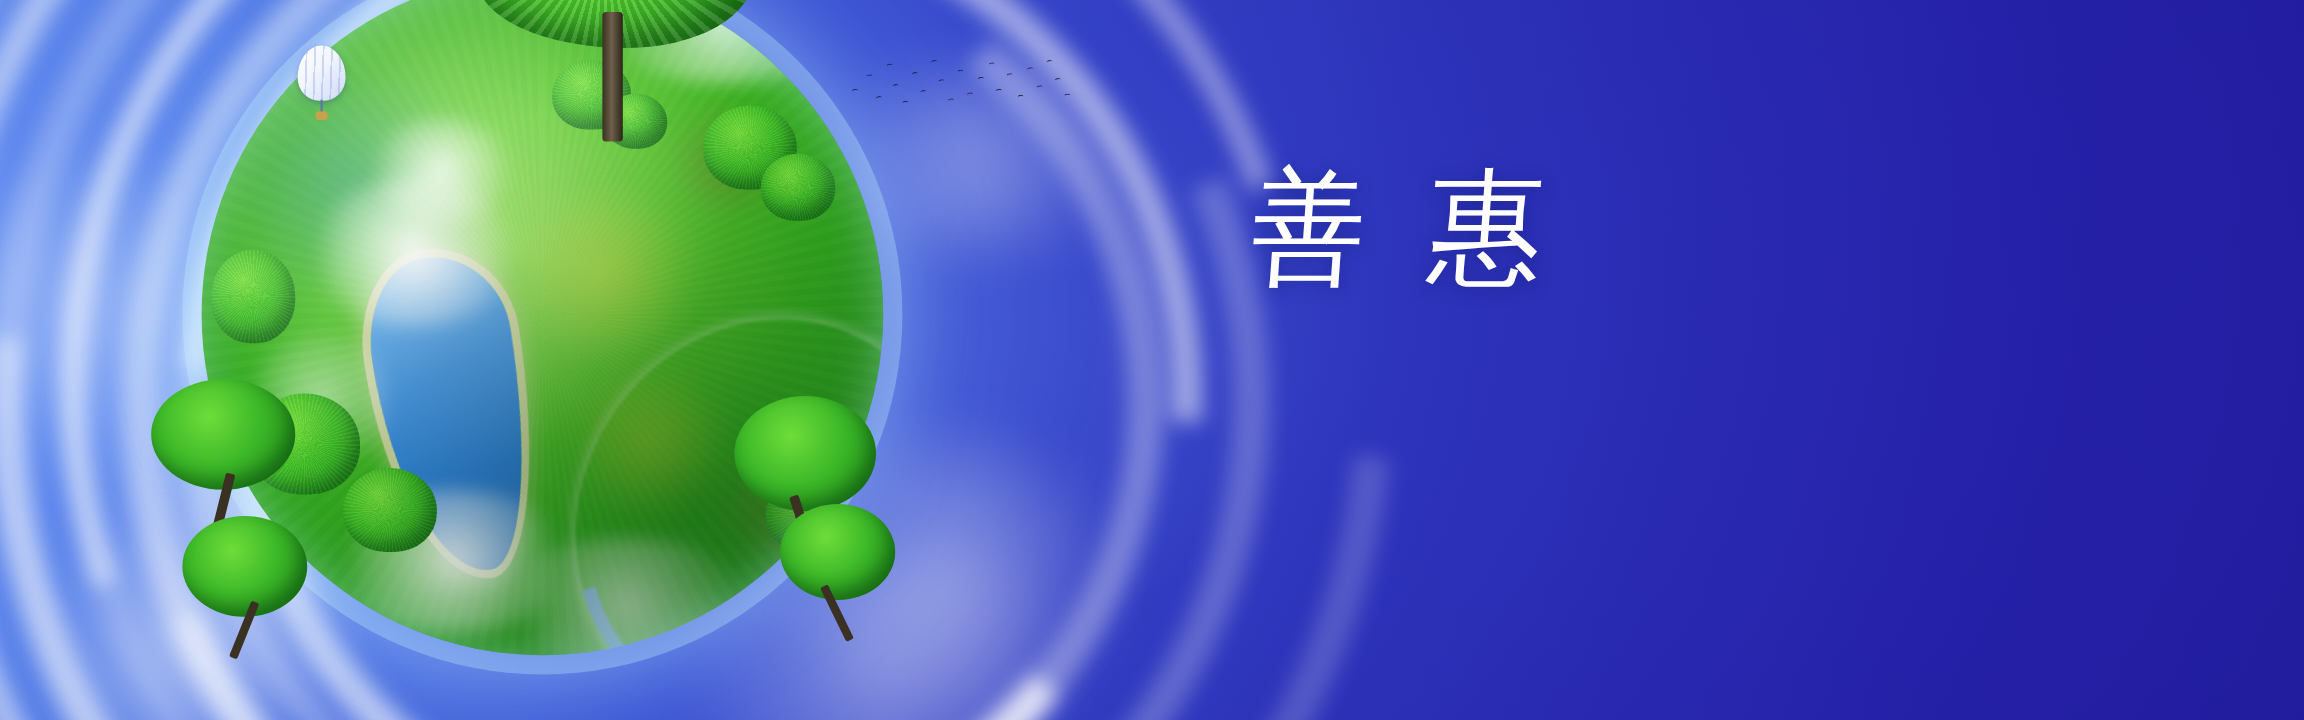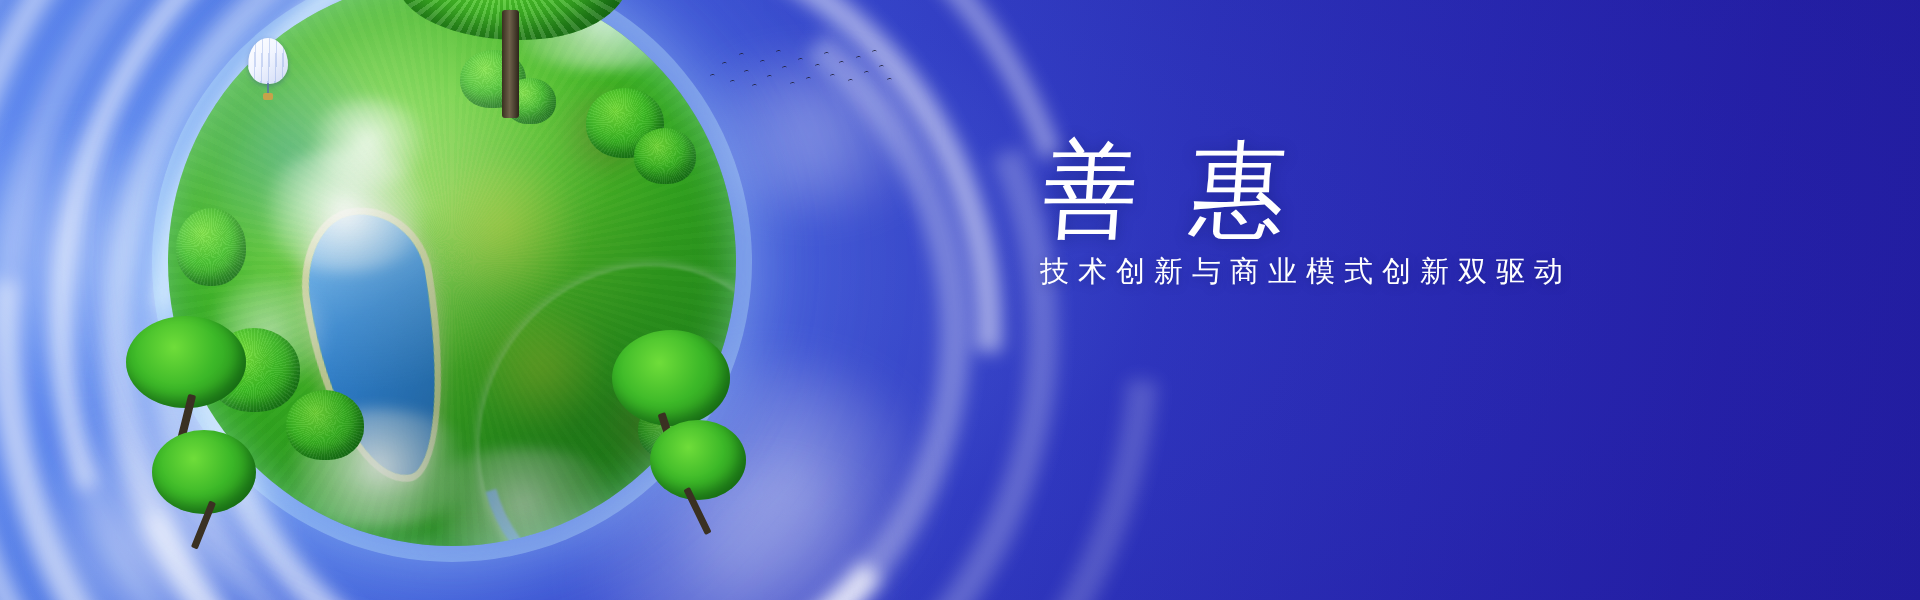--- a/index.html
+++ b/index.html
@@ -377,18 +377,17 @@
   </div>
 
   <div class="content">
 
     <div class="headline">
       <span class="hl-big">善</span>
       <span class="hl-gap"></span>
       <span class="hl-big">惠</span>
     </div>
 
-    <div class="subtitle">技术创新与商业模式创新双驱动</div>
 
 
 
   </div>
 </div>
 
 </body></html>

